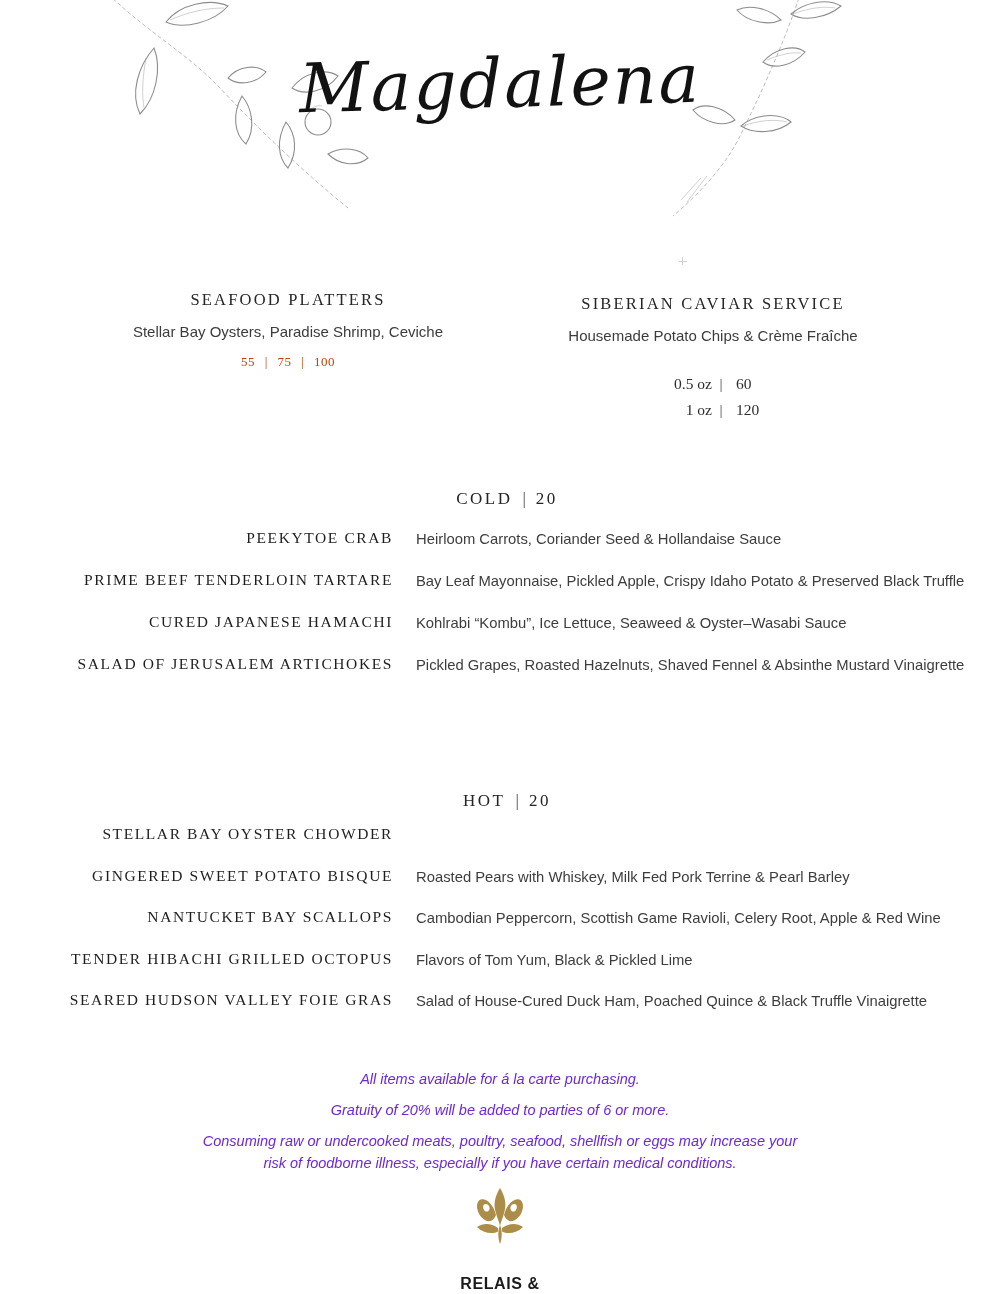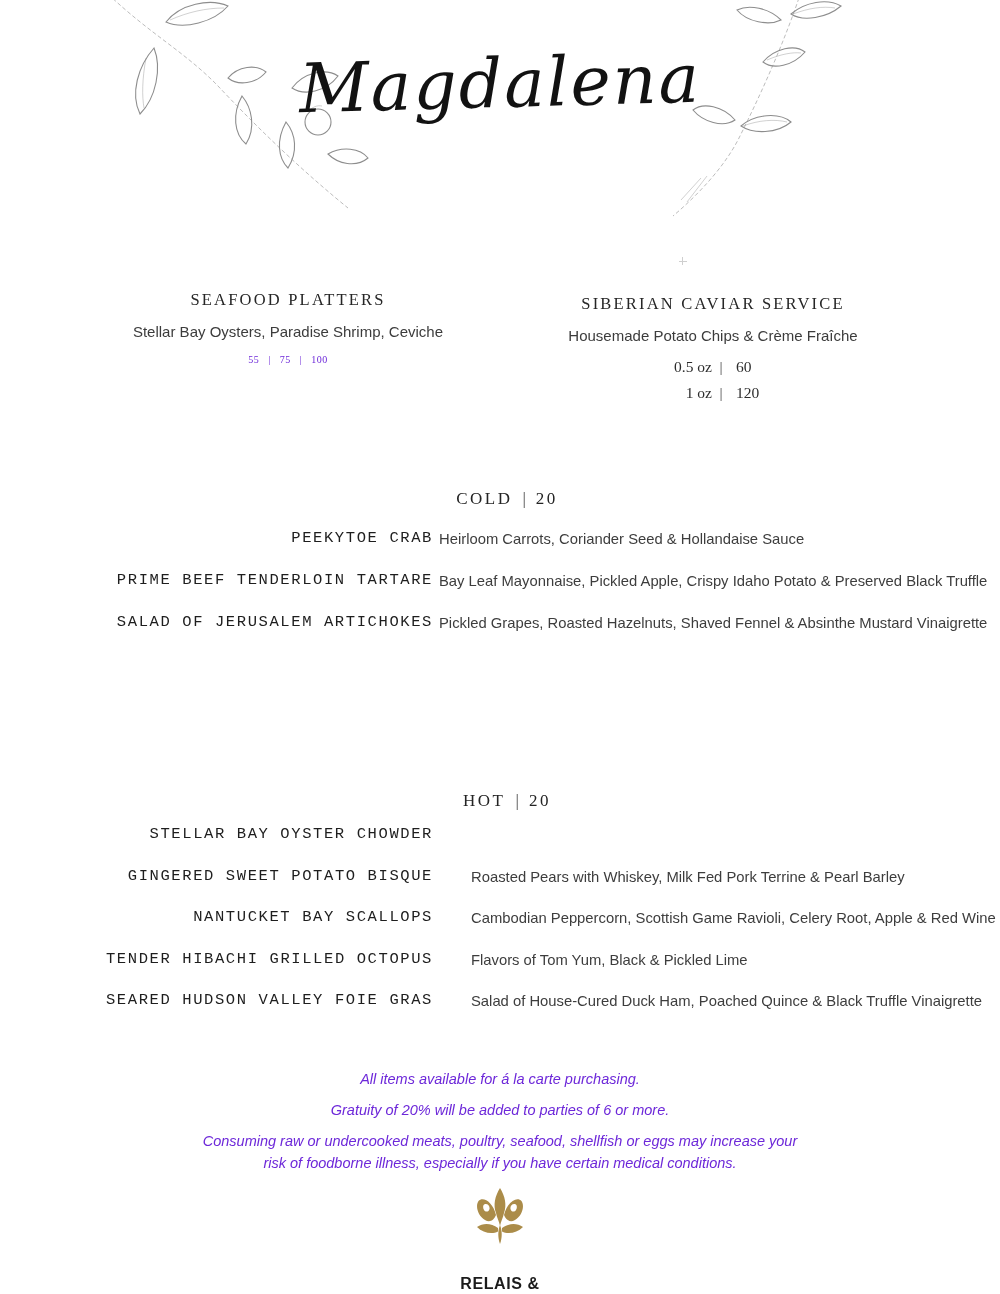--- a/index.html
+++ b/index.html
@@ -53,26 +53,26 @@
   }
   .top-desc {
     margin-top:10px;
     font-size:15px;
     color:#3c3c3c;
     line-height:21px;
   }
   .top-prices {
     margin-top:12px;
     font-family:"Liberation Serif", serif;
-    font-size:10px;
-    color:#6d28d9;
+    font-size:13px;
+    color:#c2410c;
     letter-spacing:.5px;
     word-spacing:6px;
   }
-  .caviar-rows { margin-top:8px; }
+  .caviar-rows { margin-top:25px; }
   .caviar-row {
     display:grid;
     grid-template-columns:64px 18px 48px;
     justify-content:center;
     font-family:"Liberation Serif", serif;
     font-size:15.5px;
     color:#2d2d2d;
     line-height:26px;
   }
   .caviar-size  { text-align:right; }
@@ -92,34 +92,33 @@
   }
   .heading-cold { top:487px; }
   .heading-hot  { top:789px; }
   .menu-heading .pipe { margin:0 10px; color:#4a4a4a; letter-spacing:0; }
 
   
   .items { position:absolute; left:0; width:100%; }
   .items-cold { top:528px; }
   .items-hot  { top:824px; }
   .dish-row { display:flex; align-items:flex-start; height:42px; }
-  .items-hot .dish-row { height:41.5px;gap:32px; }
+  .items-hot .dish-row { height:41.5px; }
   .dish-name {
     width:393px;
     text-align:right;
-    font-family:Liberation Mono, monospace;
+    font-family:Liberation Serif, serif;
     font-size:15.5px;
     letter-spacing:1.6px;
     color:#1e1e1e;
     line-height:20px;
     flex:none;
-    margin-left:40px;
   }
   .dish-desc {
-    margin-left:6px;
+    margin-left:23px;
     padding-top:1px;
     font-size:14.8px;
     color:#3d3d3d;
     line-height:20px;
     flex:1;
   }
   .dish-note {
     margin-top:9px;
     font-style:italic;
     font-weight:500;
@@ -223,20 +222,24 @@
   <div class="items items-cold">
     <div class="dish-row">
       <div class="dish-name">PEEKYTOE CRAB</div>
       <div class="dish-desc">Heirloom Carrots, Coriander Seed &amp; Hollandaise Sauce</div>
     </div>
     <div class="dish-row">
       <div class="dish-name">PRIME BEEF TENDERLOIN TARTARE</div>
       <div class="dish-desc">Bay Leaf Mayonnaise, Pickled Apple, Crispy Idaho Potato &amp; Preserved Black Truffle</div>
     </div>
     <div class="dish-row">
+      <div class="dish-name">CURED JAPANESE HAMACHI</div>
+      <div class="dish-desc">Kohlrabi “Kombu”, Ice Lettuce, Seaweed &amp; Oyster–Wasabi Sauce</div>
+    </div>
+    <div class="dish-row">
       <div class="dish-name">SALAD OF JERUSALEM ARTICHOKES</div>
       <div class="dish-desc">Pickled Grapes, Roasted Hazelnuts, Shaved Fennel &amp; Absinthe Mustard Vinaigrette</div>
     </div>
   </div>
 
   <div class="menu-heading heading-hot">
     <span>HOT</span><span class="pipe">|</span><span>20</span>
   </div>
 
   <div class="items items-hot">

